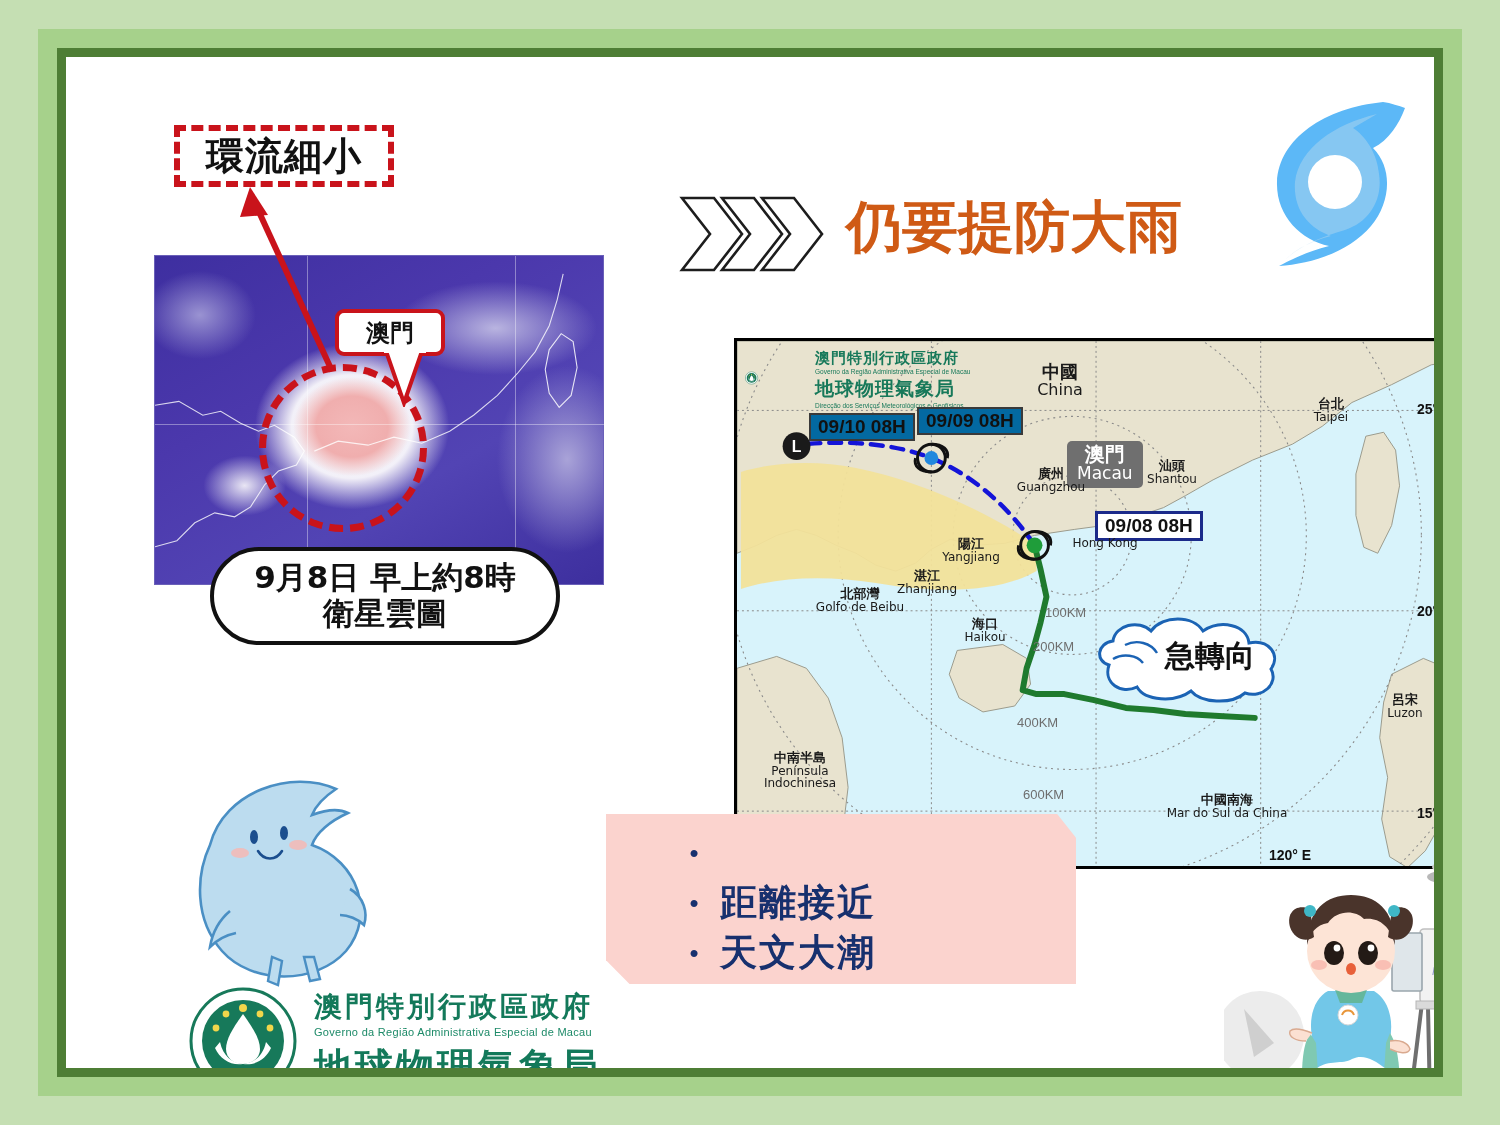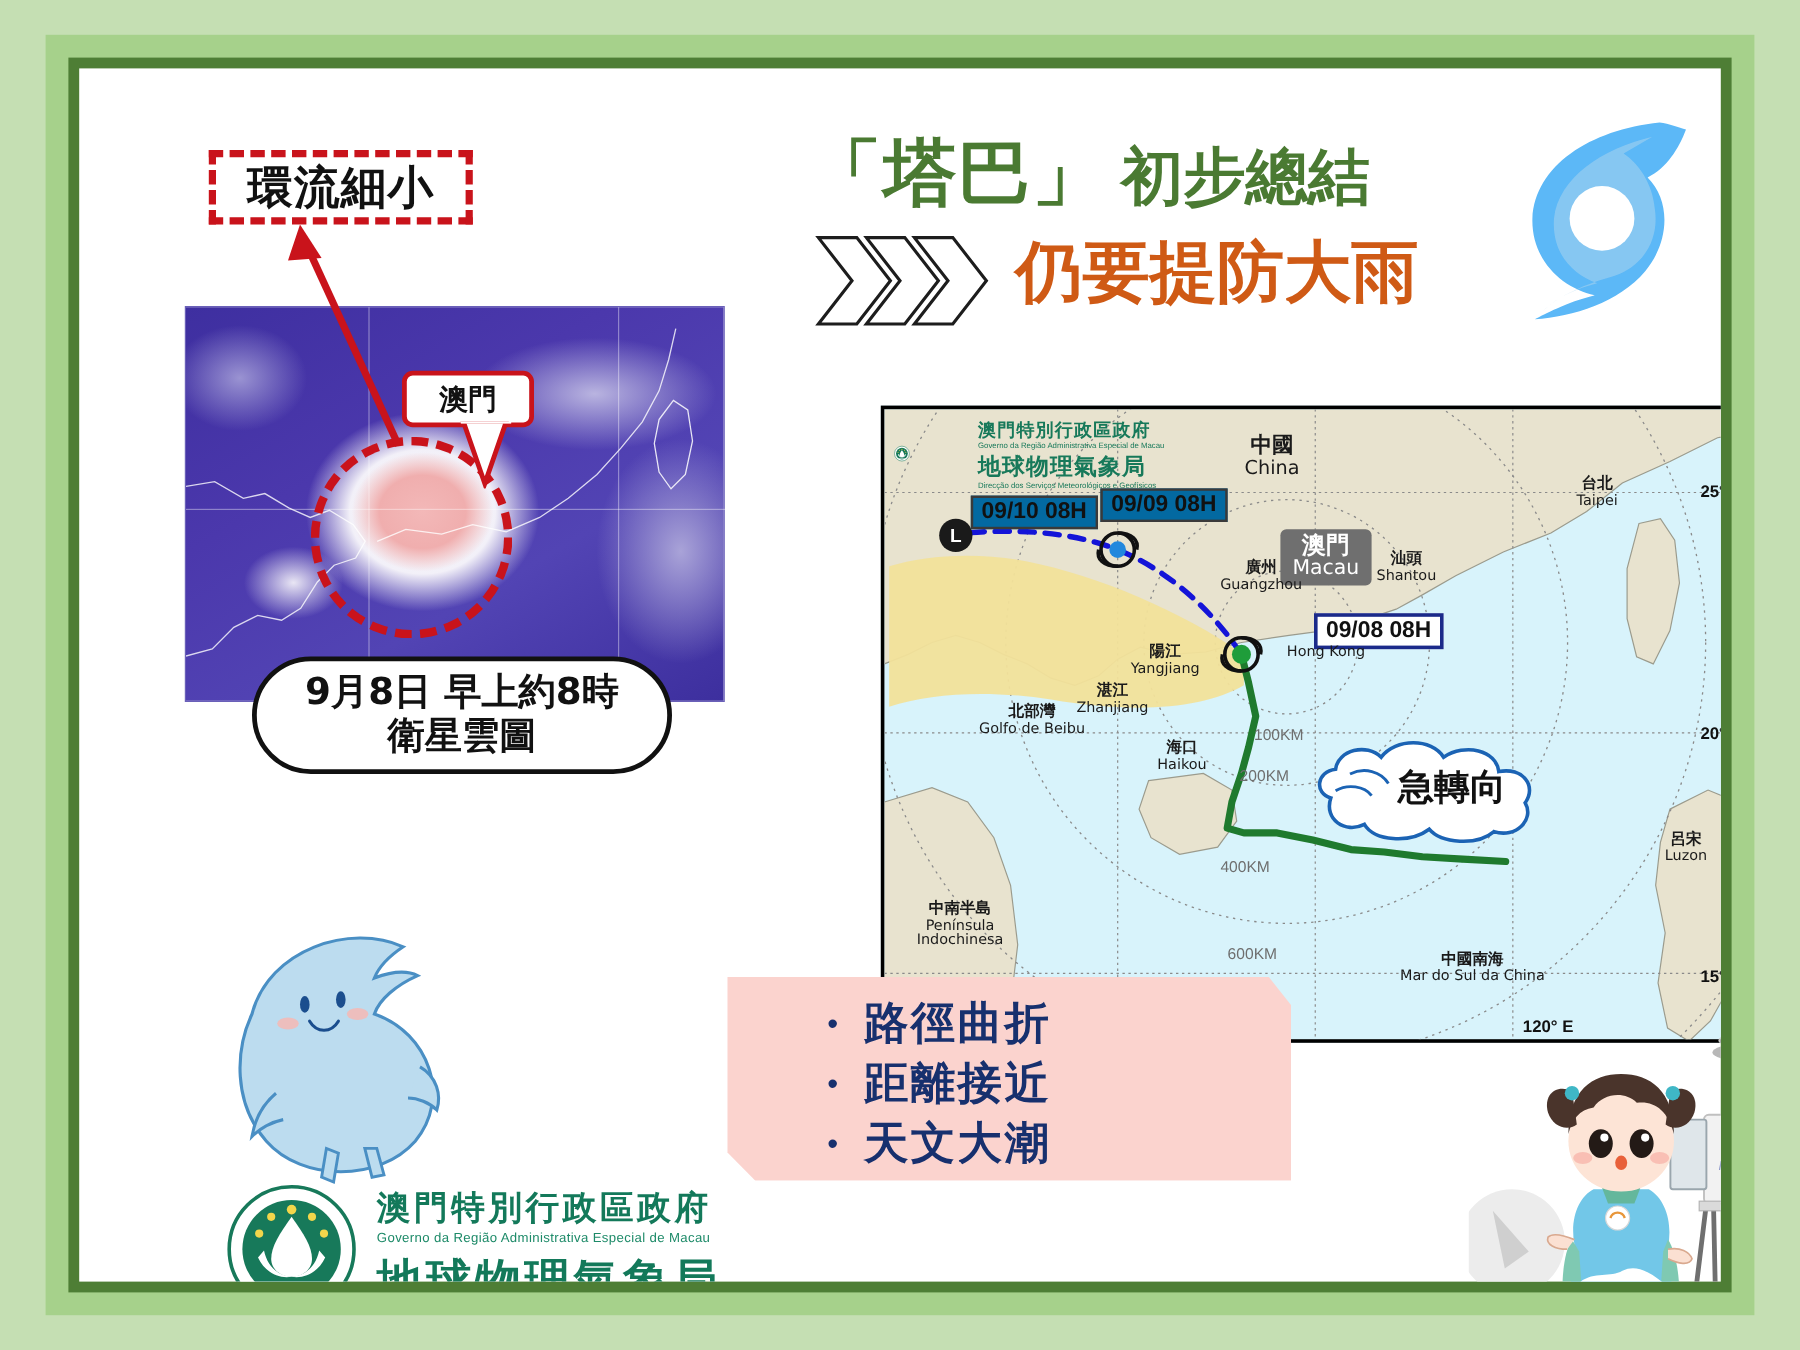--- a/index.html
+++ b/index.html
@@ -148,23 +148,20 @@
 </head>
 <body>
 
 <div id="frame-outer"></div>
 <div id="frame-mid"></div>
 <div id="frame-inner"></div>
 
 <div id="page">
 
   <div id="header">
-    <div class="title-row1">
-      <span class="t-black">「塔巴」</span><span class="t-green">初步總結</span>
-    </div>
 
     <svg id="chevrons" viewBox="0 0 170 80">
       <path d="M6 4 L38 4 L66 40 L38 76 L6 76 L34 40 Z" fill="none" stroke="#1d1d1d" stroke-width="2.6"></path>
       <path d="M46 4 L78 4 L106 40 L78 76 L46 76 L74 40 Z" fill="none" stroke="#1d1d1d" stroke-width="2.6"></path>
       <path d="M86 4 L118 4 L146 40 L118 76 L86 76 L114 40 Z" fill="none" stroke="#1d1d1d" stroke-width="2.6"></path>
     </svg>
 
     <div class="title-row2">
       <span class="t-orange">仍要提防大雨</span>
     </div>
@@ -367,21 +364,20 @@
                C32 86 14 74 20 56 Z" fill="#ffffff" stroke="#1b63b4" stroke-width="3"></path>
       <path d="M24 50 C34 44 48 46 54 54" fill="none" stroke="#1b63b4" stroke-width="2.4"></path>
       <path d="M36 36 C48 30 62 34 68 44" fill="none" stroke="#1b63b4" stroke-width="2.4"></path>
     </svg>
     <div id="cloud-text">急轉向</div>
   </div>
 
   <div id="bullets">
     <div class="bullet-row">
       <span class="bullet-dot">•</span>
-      <span class="bullet-txt">路徑曲折</span>
     </div>
     <div class="bullet-row">
       <span class="bullet-dot">•</span>
       <span class="bullet-txt">距離接近</span>
     </div>
     <div class="bullet-row">
       <span class="bullet-dot">•</span>
       <span class="bullet-txt">天文大潮</span>
     </div>
   </div>

